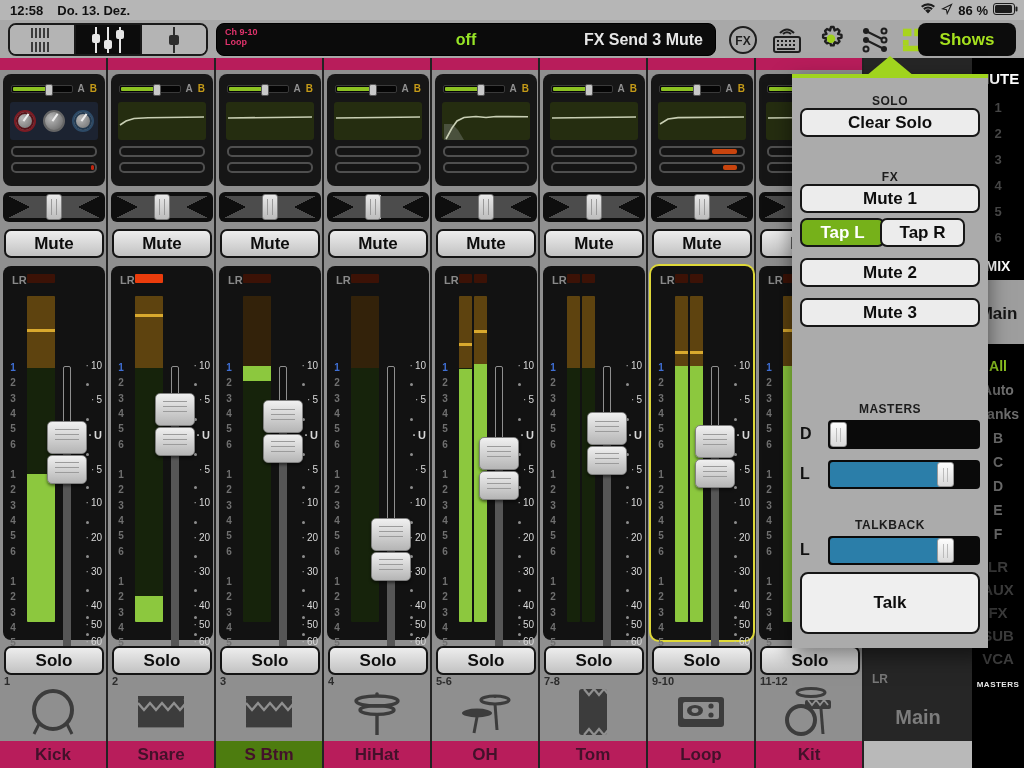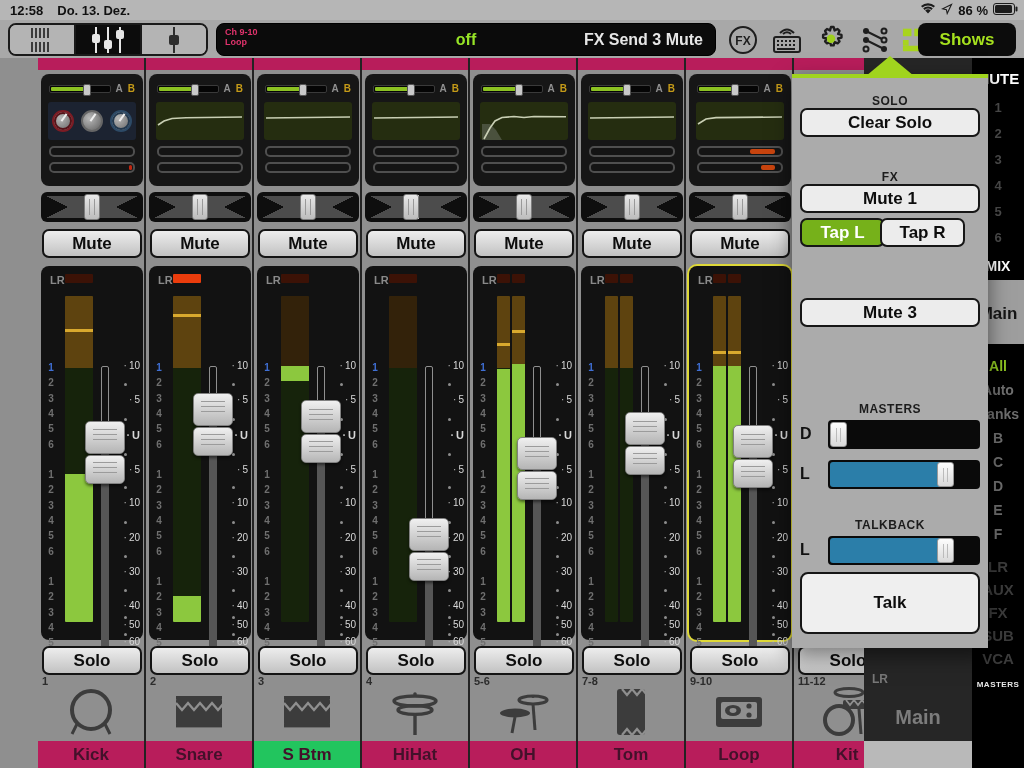--- a/index.html
+++ b/index.html
@@ -28,21 +28,21 @@
     color:#97e427; font-size:16px; font-weight:bold; }
   .display .rightlbl { position:absolute; right:12px; top:7px; color:#e6e6e6; font-size:16px; font-weight:bold; }
   .tbicons { position:absolute; left:726px; top:3px; height:33px; display:flex; align-items:center; gap:10px; }
   .tbicon { width:34px; height:33px; display:flex; align-items:center; justify-content:center; }
   .shows-btn { position:absolute; left:918px; top:3px; width:98px; height:33px; background:#0c0c0c;
     border-radius:8px; color:#a6e11e; font-size:17px; font-weight:bold;
     display:flex; align-items:center; justify-content:center; }
 
   
   #strips { position:absolute; left:0; top:58px; width:864px; height:710px; }
-  .strip { position:absolute; top:0; width:108px; height:710px; background:#8f8f8f; border-right:2px solid #232323;margin-left:38px; }
+  .strip { position:absolute; top:0; width:108px; height:710px; background:#8f8f8f; border-right:2px solid #232323; }
   .colorbar { position:absolute; left:0; top:0; width:106px; height:12px; }
   .procpanel { position:absolute; left:3px; top:16px; width:102px; height:112px; background:#161616; border-radius:8px; }
   .gainrow { position:absolute; left:8px; top:8px; width:86px; height:14px; }
   .gaintrack { position:absolute; left:0; top:3px; width:62px; height:8px; background:#050505; border:1px solid #3a3a3a; border-radius:2px; }
   .gainfill { position:absolute; left:1px; top:1px; height:4px; background:#8cc222; border-radius:1px; }
   .gainhandle { position:absolute; top:-2px; width:8px; height:12px; background:#c9c9c9; border:1px solid #555; border-radius:2px; }
   .ab { position:absolute; right:0; top:1px; font-size:10px; font-weight:bold; }
   .ab .a { color:#8f8f8f; margin-right:5px; } .ab .b { color:#c49a18; }
   .thumb { position:absolute; left:7px; top:28px; width:88px; height:38px; border-radius:3px; overflow:hidden; }
   .thumb.eq { background:#252d10; }
@@ -548,21 +548,21 @@
     <div class="btn solobtn">Solo</div>
     <div class="chnum">3</div>
     <div class="chicon">
           <svg width="58" height="44" viewBox="0 0 58 44">
             <rect x="6" y="8" width="46" height="28" rx="3" fill="#3c3c3c"></rect>
             <path d="M6 13 l6 7 6 -7 6 7 6 -7 6 7 6 -7 6 7 6 -7" fill="none" stroke="#8f8f8f" stroke-width="2.4"></path>
             <rect x="6" y="6" width="46" height="3.4" fill="#3c3c3c"></rect>
             <rect x="6" y="34" width="46" height="3.4" fill="#3c3c3c"></rect>
           </svg>
         </div>
-    <div class="namebar" style="background: #22c55e;">S Btm</div>
+    <div class="namebar" style="background: #4d7c0f;">S Btm</div>
   </div>
       <div class="strip" style="left: 324px;">
     <div class="colorbar" style="background: rgb(184, 29, 91);"></div>
     <div class="procpanel">
       <div class="gainrow">
         <div class="gaintrack">
           <div class="gainfill" style="width: 35.96px;"></div>
           <div class="gainhandle" style="left: 33.48px;"></div>
         </div>
         <div class="ab"><span class="a">A</span><span class="b">B</span></div>
@@ -1094,20 +1094,21 @@
     </div>
 
   <div class="pop-arrow"></div>
   <div class="popup">
     <div class="pop-h" style="top:16px">SOLO</div>
     <div class="pop-btn" style="top:30px">Clear Solo</div>
     <div class="pop-h" style="top:92px">FX</div>
     <div class="pop-btn" style="top:106px">Mute 1</div>
     <div class="pop-btn half green" style="top:140px; left:8px">Tap L</div>
     <div class="pop-btn half" style="top:140px; left:88px">Tap R</div>
+    <div class="pop-btn" style="top:180px">Mute 2</div>
     <div class="pop-btn" style="top:220px">Mute 3</div>
     <div class="pop-h" style="top:324px">MASTERS</div>
     <div class="sliderrow" style="top:342px">
       <div class="lab">D</div>
       <div class="track">
           <div class="knb" style="left: 2px;"></div>
         </div>
     </div>
     <div class="sliderrow" style="top:382px">
       <div class="lab">L</div>

